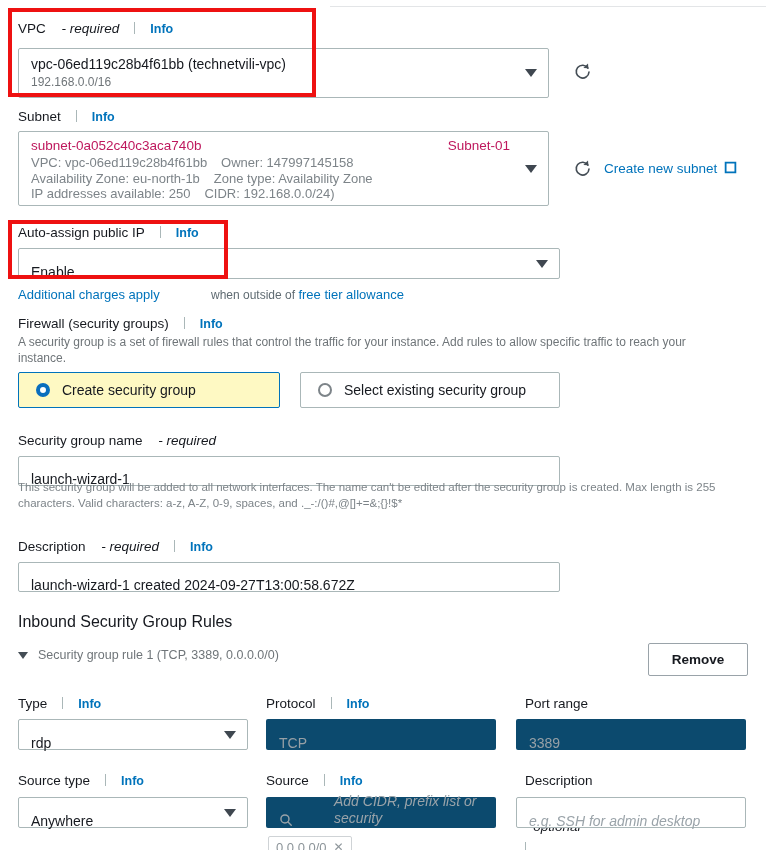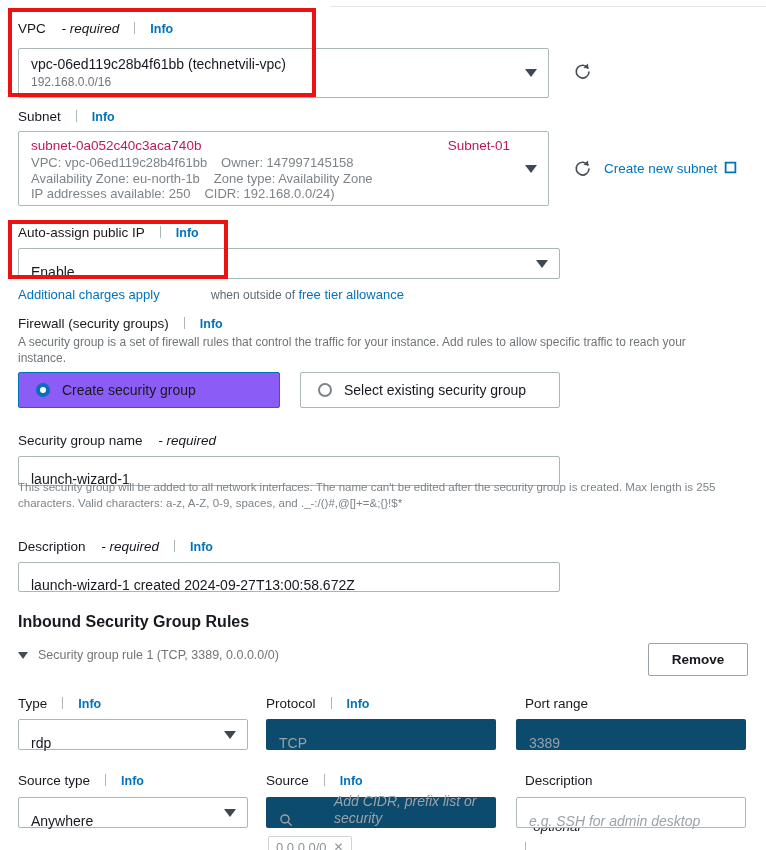--- a/index.html
+++ b/index.html
@@ -166,21 +166,21 @@
     height: 36px;
     border: 1px solid #aab7b8;
     border-radius: 2px;
     background: #fff;
     display: flex; align-items: center;
     padding-left: 17px;
     cursor: pointer;
   }
   .radio-card.selected {
     border: 1px solid #0073bb;
-    background: #8b5cf6;
+    background: #fef9c3;
   }
   .radio {
     width: 14px; height: 14px; border-radius: 50%;
     box-sizing: border-box;
     border: 2px solid #7d8489;
     background: #fff;
     margin-right: 12px;
     flex: none;
   }
   .radio.on {
@@ -206,21 +206,21 @@
   #desc-field { left: 18px; top: 538px; }
   #desc-control {
     position: absolute; left: 18px; top: 562px;
     width: 542px; height: 30px;
     padding: 5px 12px 0 12px;
   }
 
   
   #inbound-title {
     position: absolute; left: 18px; top: 613px;
-    font-size: 16px; color: #16191f; font-weight: bold;
+    font-size: 16px; color: #16191f; font-weight: normal;
   }
   #rule-toggle {
     position: absolute; left: 18px; top: 648px;
     display: flex; align-items: center; cursor: pointer;
   }
   #rule-toggle .tri {
     width: 0; height: 0;
     border-left: 5px solid transparent;
     border-right: 5px solid transparent;
     border-top: 7px solid #444d55;

